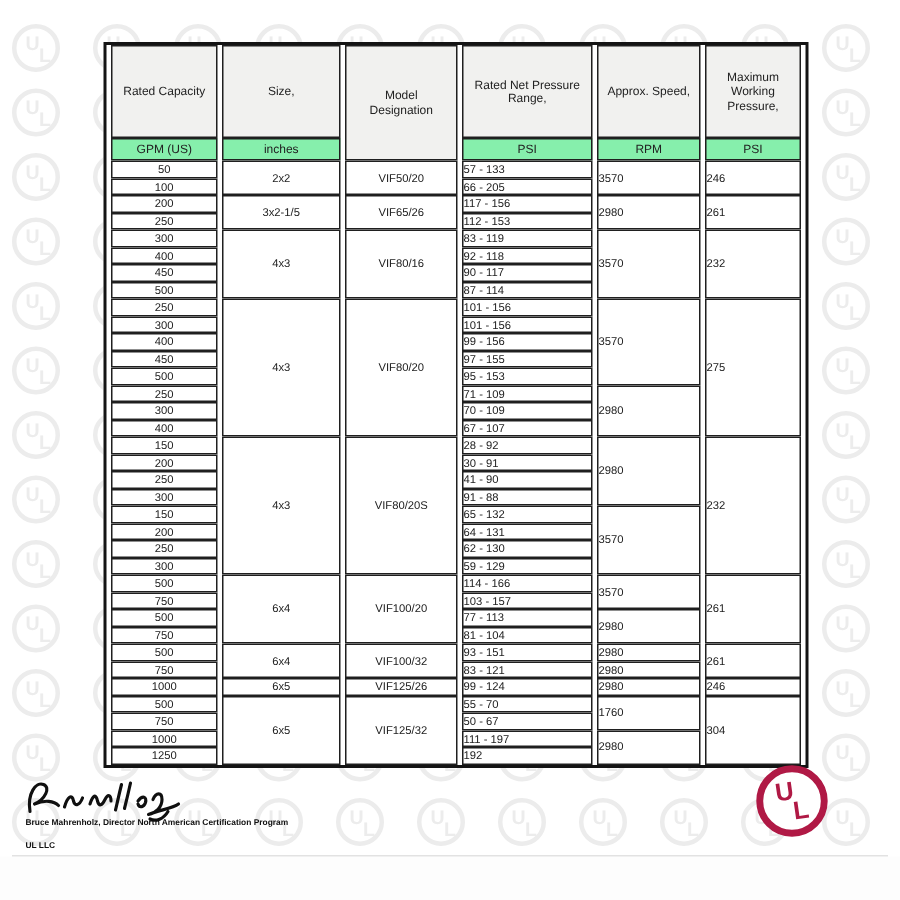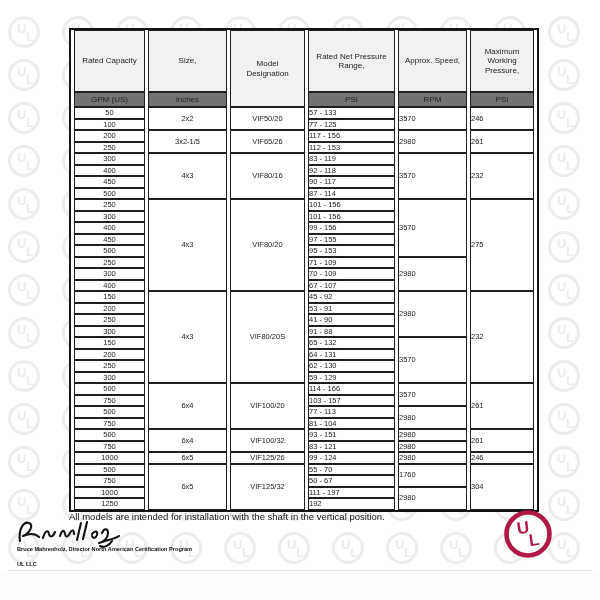--- a/index.html
+++ b/index.html
@@ -12,21 +12,21 @@
   .wm span{position:absolute;font-size:13px;line-height:13px;}
   .wm .wu{left:6px;top:3px;}
   .wm .wl{left:15px;top:11px;}
   
   table.spec{position:absolute;left:69px;top:28px;z-index:2;border-collapse:separate;
              border-spacing:3px 0;background:#fff;border:2px solid #141414;}
   table.spec th, table.spec td{border:1px solid #1f1f1f;padding:0;overflow:hidden;
              font-family:"Liberation Sans", sans-serif;}
   th.h1{background:#f1f1ef;font-weight:normal;font-size:8px;line-height:9.5px;height:60px;
         vertical-align:middle;text-align:center;white-space:pre-line;color:#222;}
-  th.h2{background:#737373;font-weight:normal;font-size:8px;height:13px;text-align:center;
+  th.h2{background:#86efac;font-weight:normal;font-size:8px;height:13px;text-align:center;
         vertical-align:middle;color:#222;}
   td{background:#fff;font-size:7.5px;line-height:9.5px;height:9.35px;color:#222;}
   td.cap{text-align:center;}
   td.size, td.model{text-align:center;vertical-align:middle;}
   td.psi{text-align:left;padding-left:3px;}
   td.rpm, td.max{text-align:left;padding-left:7px;vertical-align:middle;}
   
   .footnote{position:absolute;left:69px;top:511px;z-index:2;font-size:9.5px;color:#111;}
   .signature{position:absolute;left:16px;top:517px;z-index:2;}
   .credential{position:absolute;left:17px;top:546px;z-index:2;font-size:5.6px;font-weight:bold;color:#111;}
@@ -647,21 +647,21 @@
         <tr>
           <td class="cap">50</td>
           <td class="size" rowspan="2">2x2</td>
           <td class="model" rowspan="2">VIF50/20</td>
           <td class="psi">57 - 133</td>
           <td class="rpm" rowspan="2">3570</td>
           <td class="max" rowspan="2">246</td>
         </tr>
         <tr>
           <td class="cap">100</td>
-          <td class="psi">77 - 125</td>
+          <td class="psi">66 - 205</td>
         </tr>
         <tr>
           <td class="cap">200</td>
           <td class="size" rowspan="2">3x2-1/5</td>
           <td class="model" rowspan="2">VIF65/26</td>
           <td class="psi">117 - 156</td>
           <td class="rpm" rowspan="2">2980</td>
           <td class="max" rowspan="2">261</td>
         </tr>
         <tr>
@@ -722,27 +722,27 @@
           <td class="psi">70 - 109</td>
         </tr>
         <tr>
           <td class="cap">400</td>
           <td class="psi">67 - 107</td>
         </tr>
         <tr>
           <td class="cap">150</td>
           <td class="size" rowspan="8">4x3</td>
           <td class="model" rowspan="8">VIF80/20S</td>
-          <td class="psi">45 - 92</td>
+          <td class="psi">28 - 92</td>
           <td class="rpm" rowspan="4">2980</td>
           <td class="max" rowspan="8">232</td>
         </tr>
         <tr>
           <td class="cap">200</td>
-          <td class="psi">53 - 91</td>
+          <td class="psi">30 - 91</td>
         </tr>
         <tr>
           <td class="cap">250</td>
           <td class="psi">41 - 90</td>
         </tr>
         <tr>
           <td class="cap">300</td>
           <td class="psi">91 - 88</td>
         </tr>
         <tr>
@@ -821,21 +821,20 @@
           <td class="psi">111 - 197</td>
           <td class="rpm" rowspan="2">2980</td>
         </tr>
         <tr>
           <td class="cap">1250</td>
           <td class="psi">192</td>
         </tr>
       </tbody>
   </table>
 
-  <div class="footnote">All models are intended for installation with the shaft in the vertical position.</div>
 
   <svg class="signature" width="110" height="32" viewBox="0 0 110 32">
     <g fill="none" stroke="#101010" stroke-width="2.1" stroke-linecap="round" stroke-linejoin="round">
       <path d="M4,24 C2,12 8,4 13,6 C18,8 14,16 7,19 C14,16 20,17 23,20"></path>
       <path d="M27,21 c2,-7 5,-9 6,-4 c1,4 4,3 6,-2"></path>
       <path d="M44,19 c2,-6 4,-7 5,-2 c1,4 3,3 5,-1 c2,-4 4,-3 4,1"></path>
       <path d="M65,6 c-2,8 -3,13 -4,17"></path>
       <path d="M71,5 c-2,9 -3,13 -4,17"></path>
       <path d="M76,17 c3,-4 6,-3 5,1 c-1,3 -4,4 -5,1"></path>
       <path d="M86,16 c2,-5 6,-5 6,0 c0,5 -4,9 -9,10 c7,-3 16,-4 20,-7"></path>

